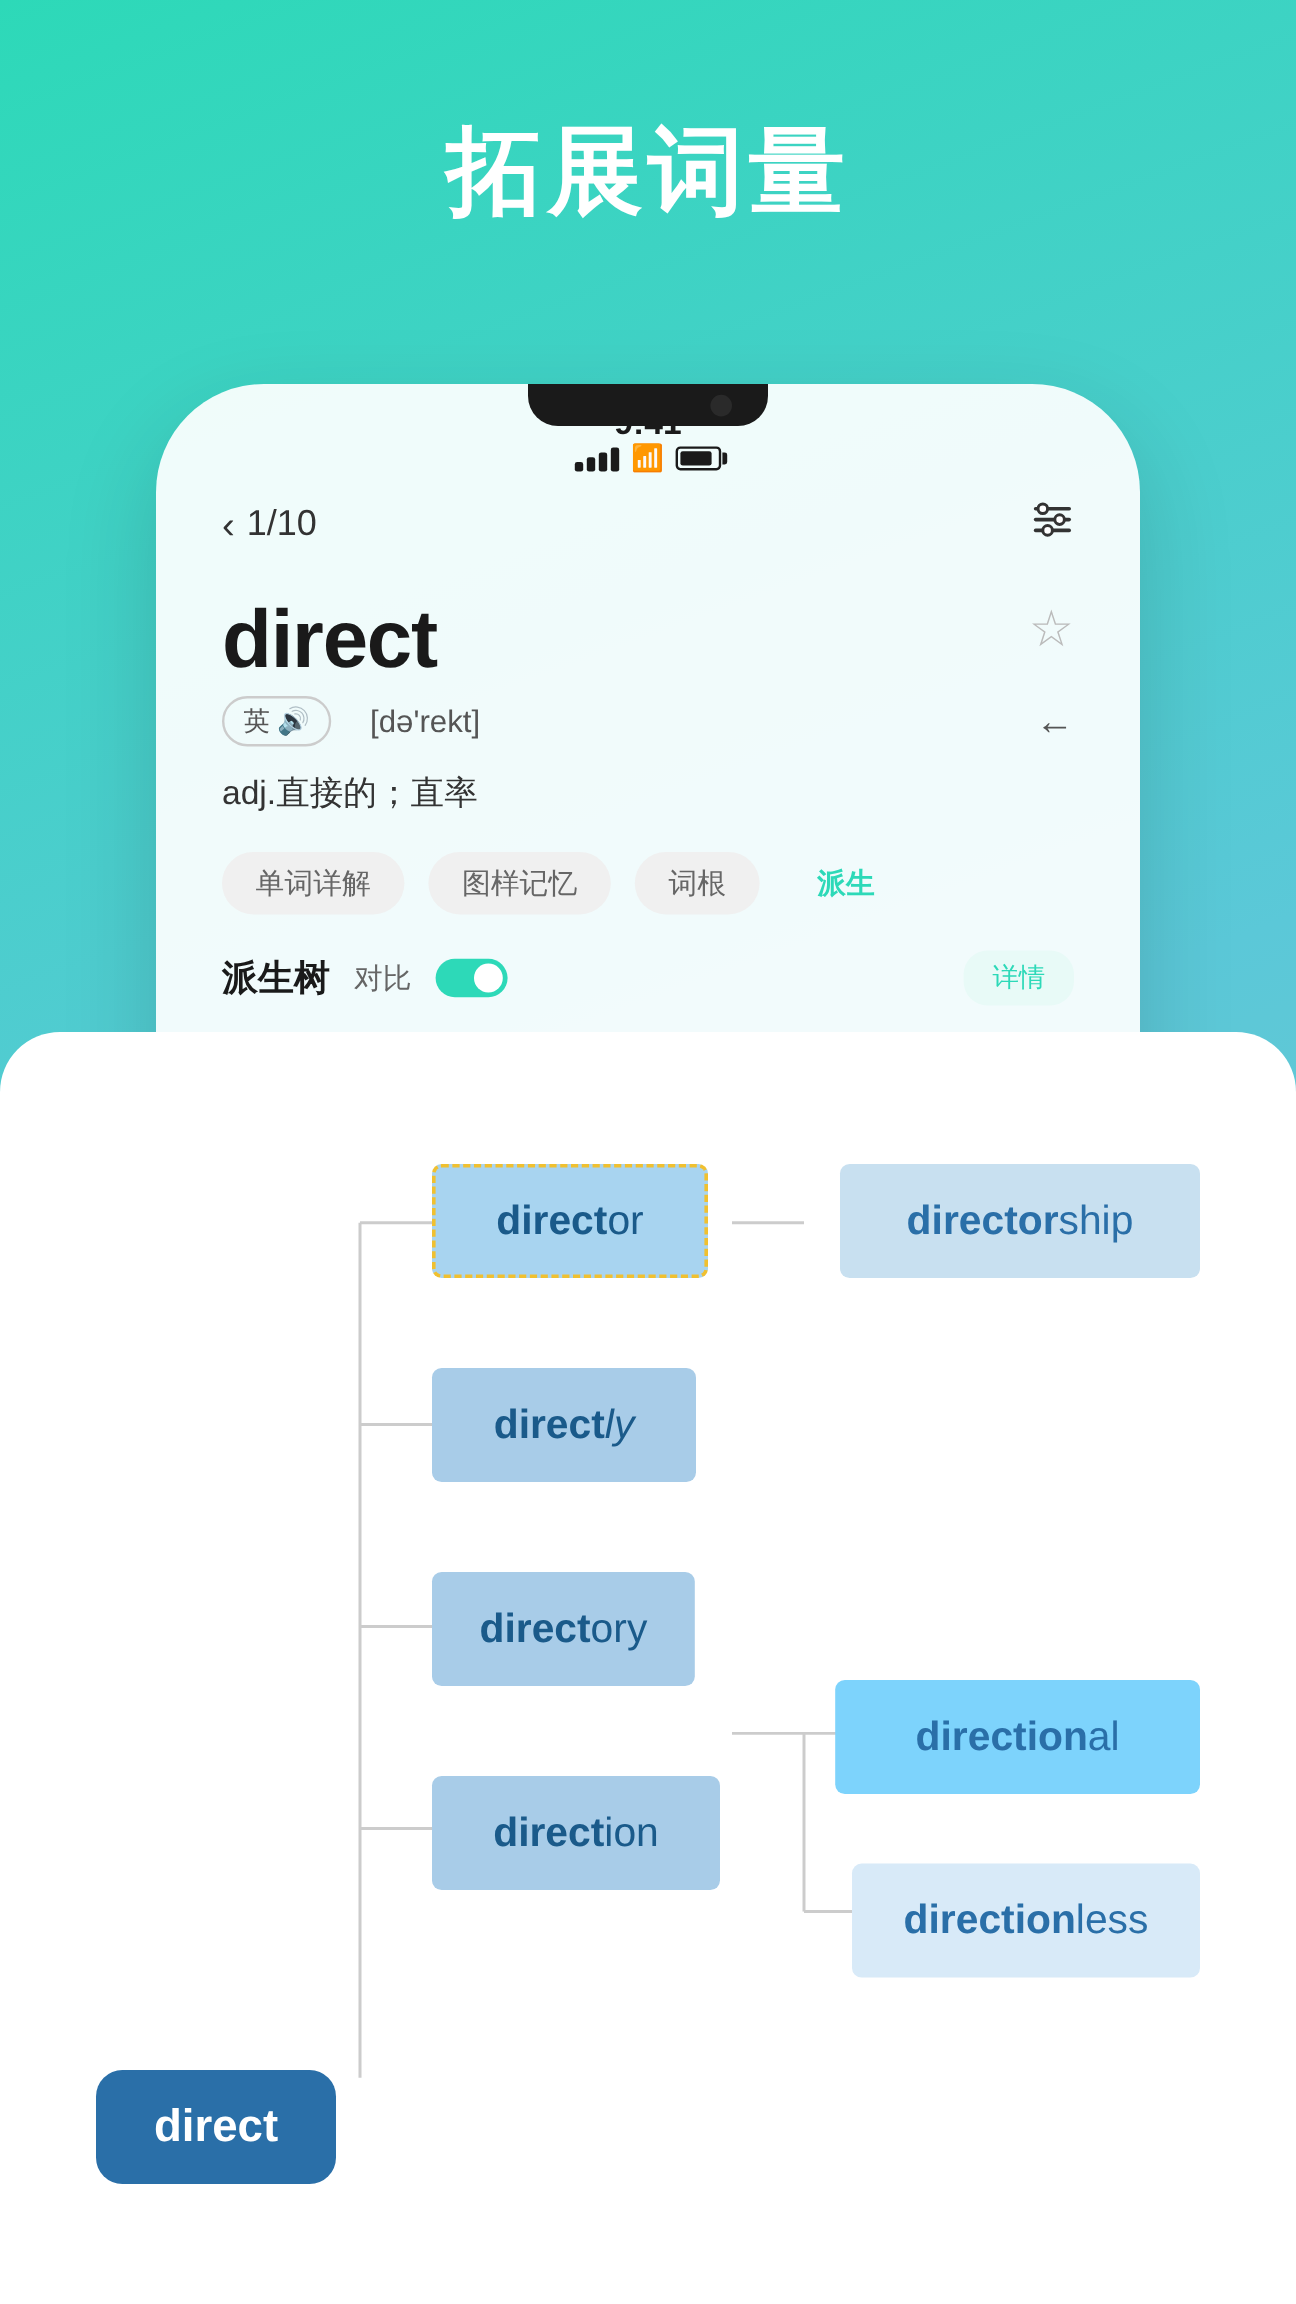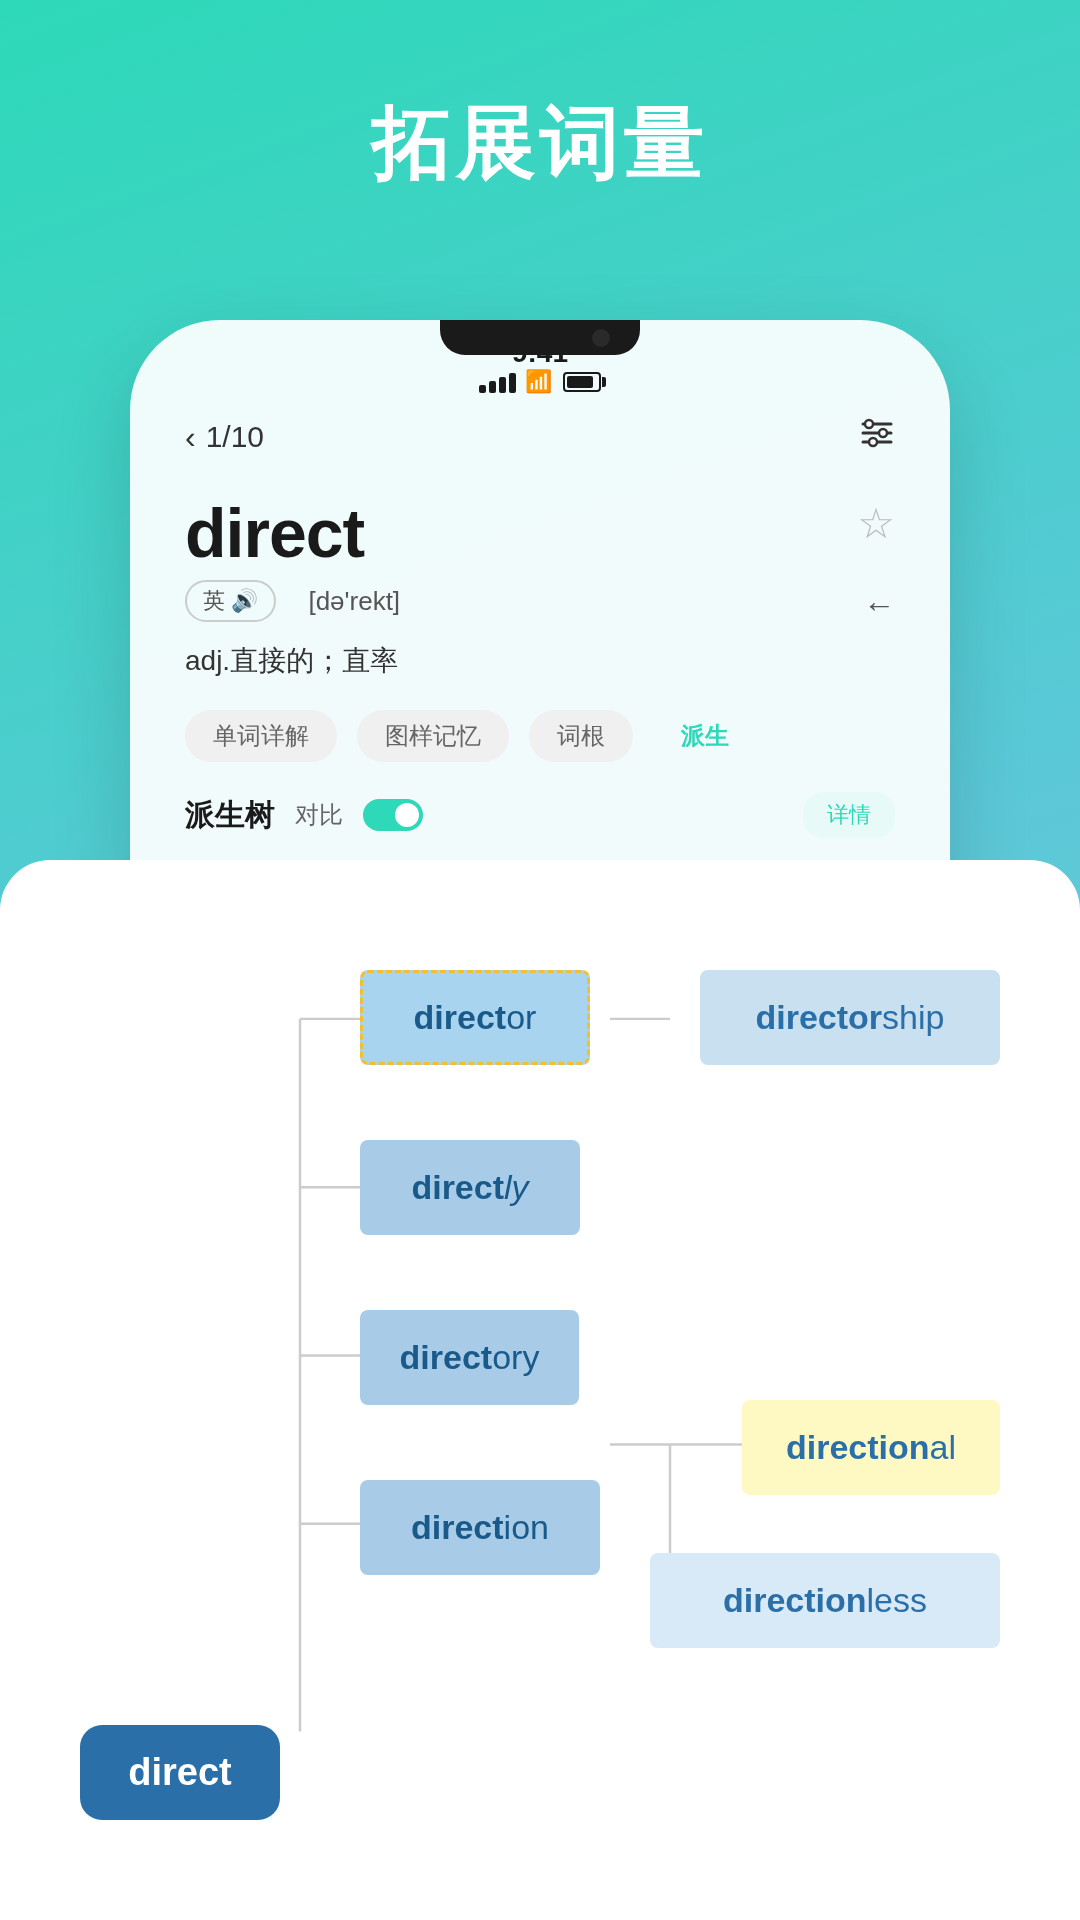--- a/index.html
+++ b/index.html
@@ -504,26 +504,26 @@
         <span style="font-weight:800;">direct</span><span style="font-weight:400;">ory</span>
       </span>
     </div>
 
     <div class="tree-node node-medium-blue" style="left:310px;top:570px;width:240px;height:95px;background:#a8cce8;color:#1a5a8a;">
       <span>
         <span style="font-weight:800;">direct</span><span style="font-weight:400;">ion</span>
       </span>
     </div>
 
-    <div class="tree-node node-light-blue" style="right:30px;top:490px;width:258px;height:95px;background:#fef9c3;color:#2a6fa8;">
+    <div class="tree-node node-light-blue" style="right:30px;top:490px;width:304px;height:95px;background:#7dd3fc;color:#2a6fa8;">
       <span>
         <span style="font-weight:800;">direction</span><span style="font-weight:400;">al</span>
       </span>
     </div>
 
-    <div class="tree-node node-light-blue" style="right:30px;top:643px;width:350px;height:95px;background:#d8eaf8;color:#2a6fa8;">
+    <div class="tree-node node-light-blue" style="right:30px;top:643px;width:290px;height:95px;background:#d8eaf8;color:#2a6fa8;">
       <span>
         <span style="font-weight:800;">direction</span><span style="font-weight:400;">less</span>
       </span>
     </div>
 
   </div>
 </div>
 
 </body></html>

